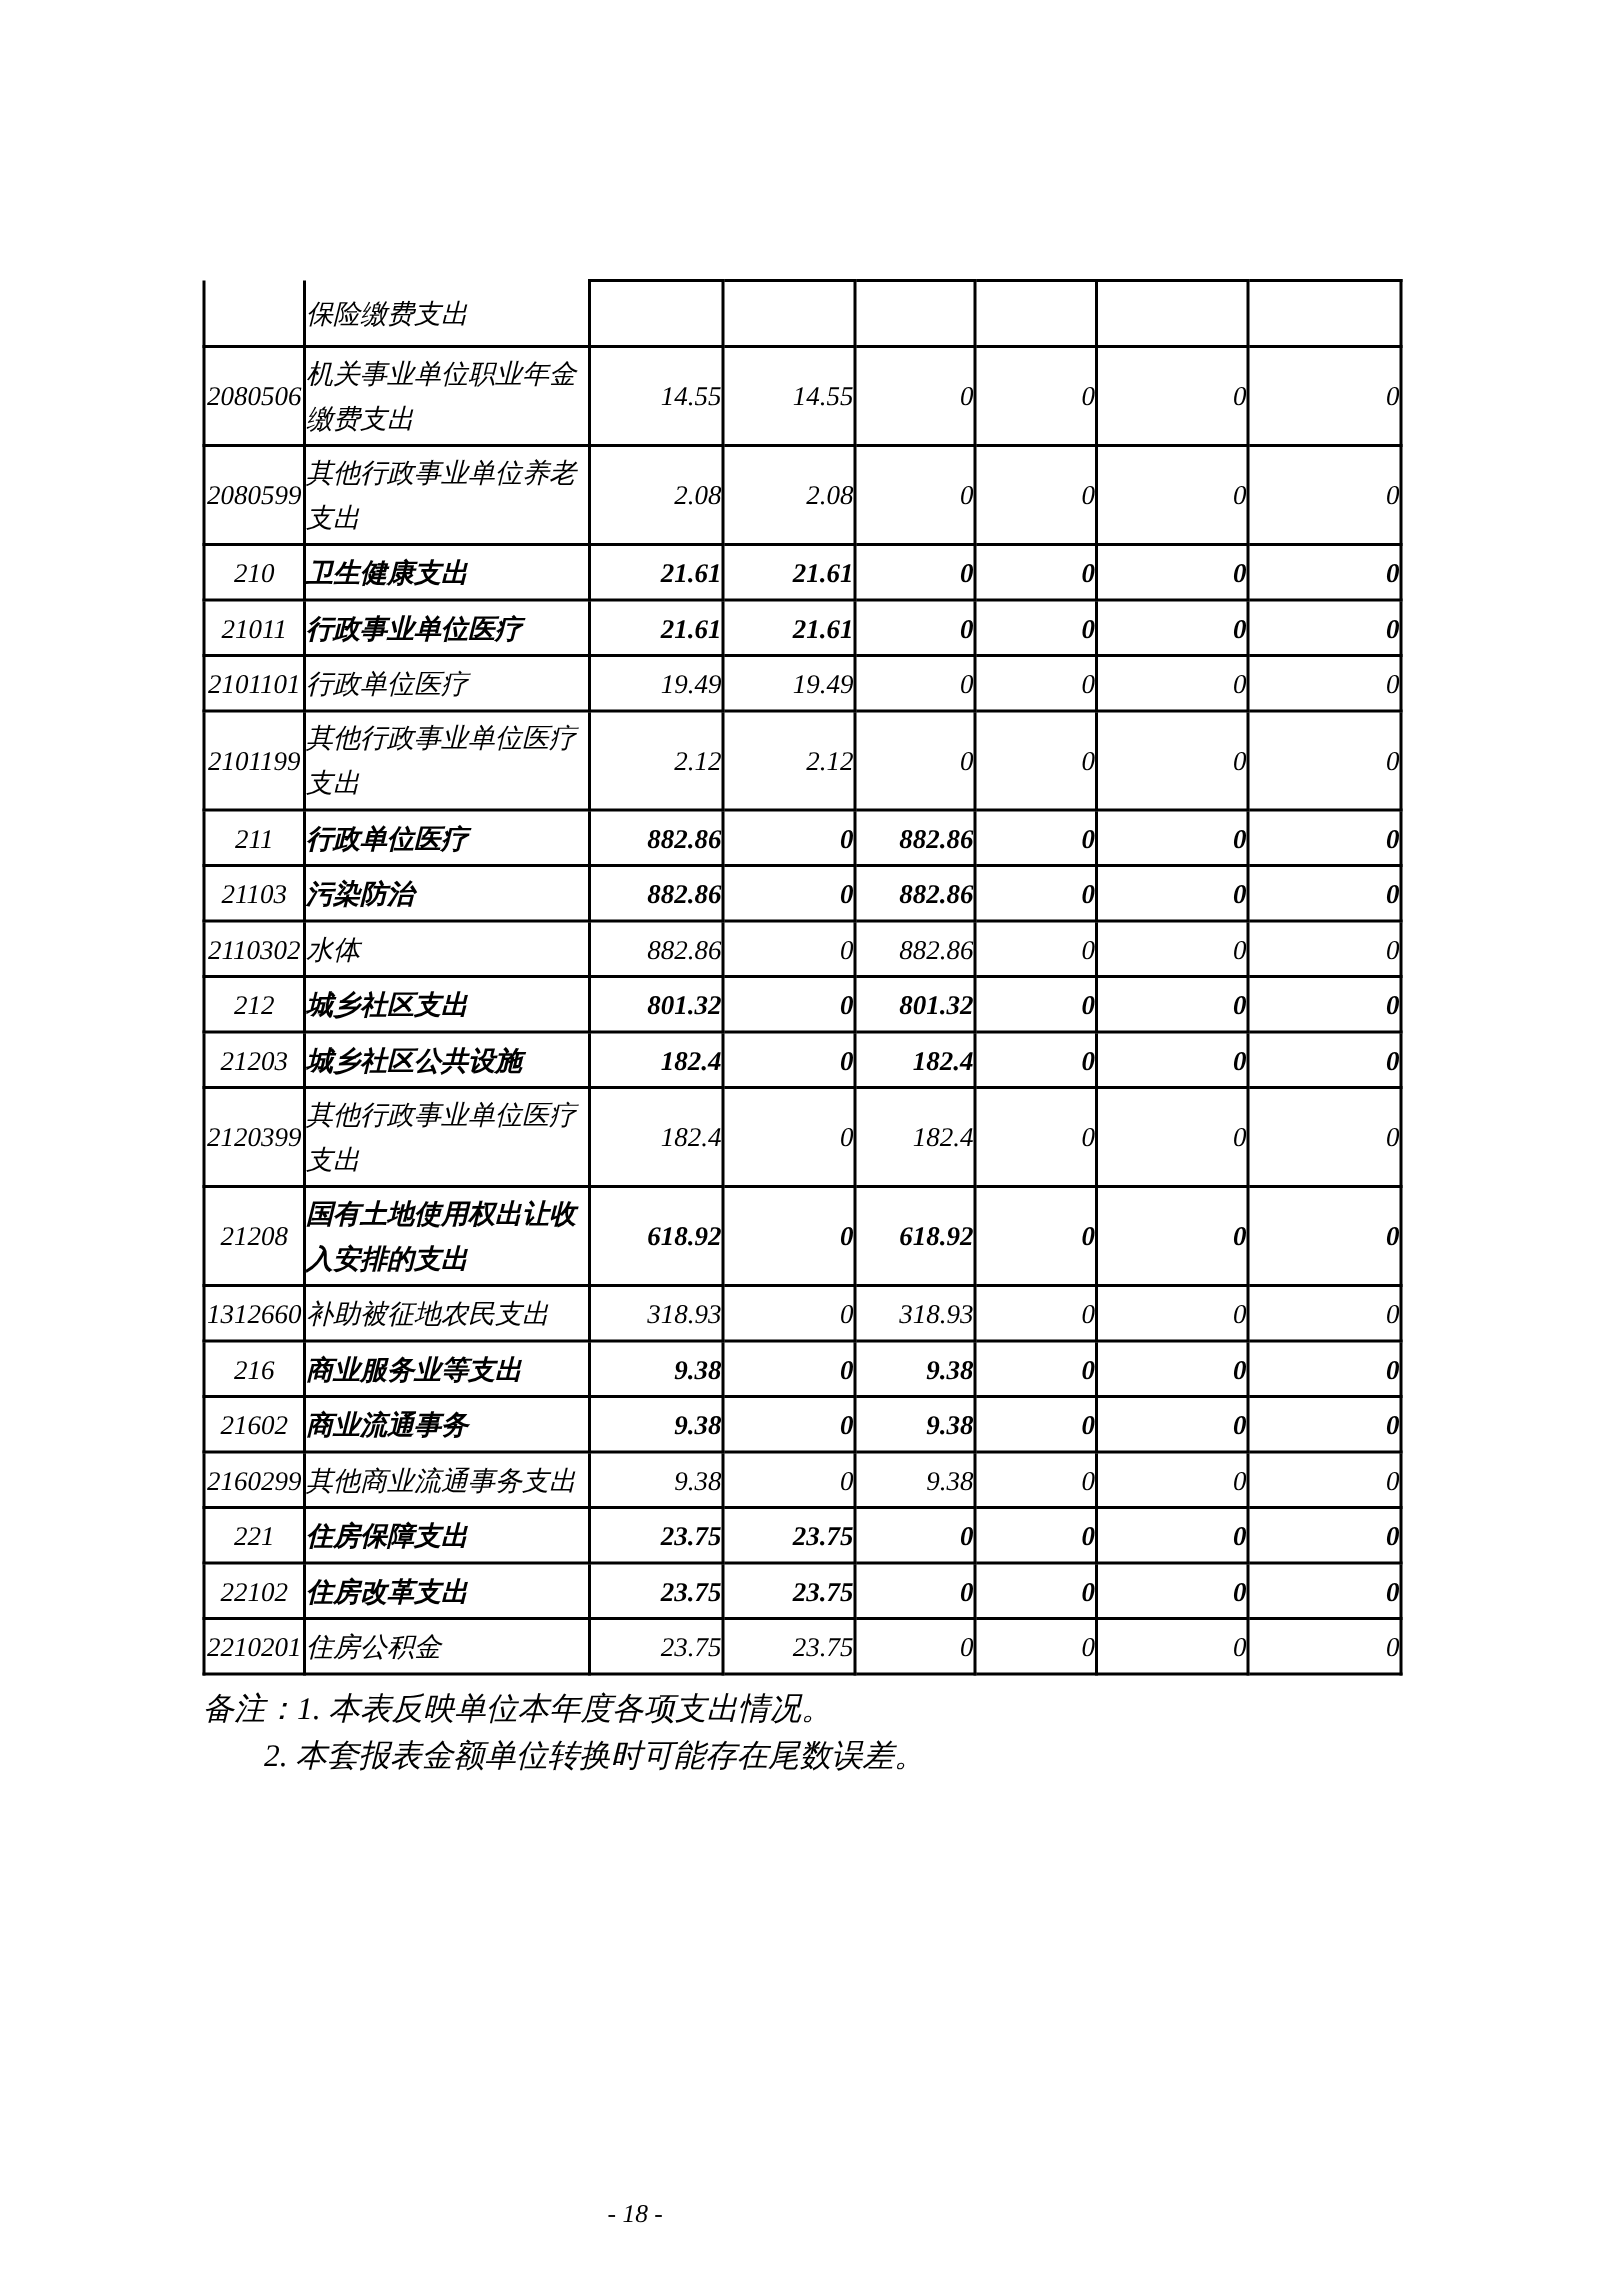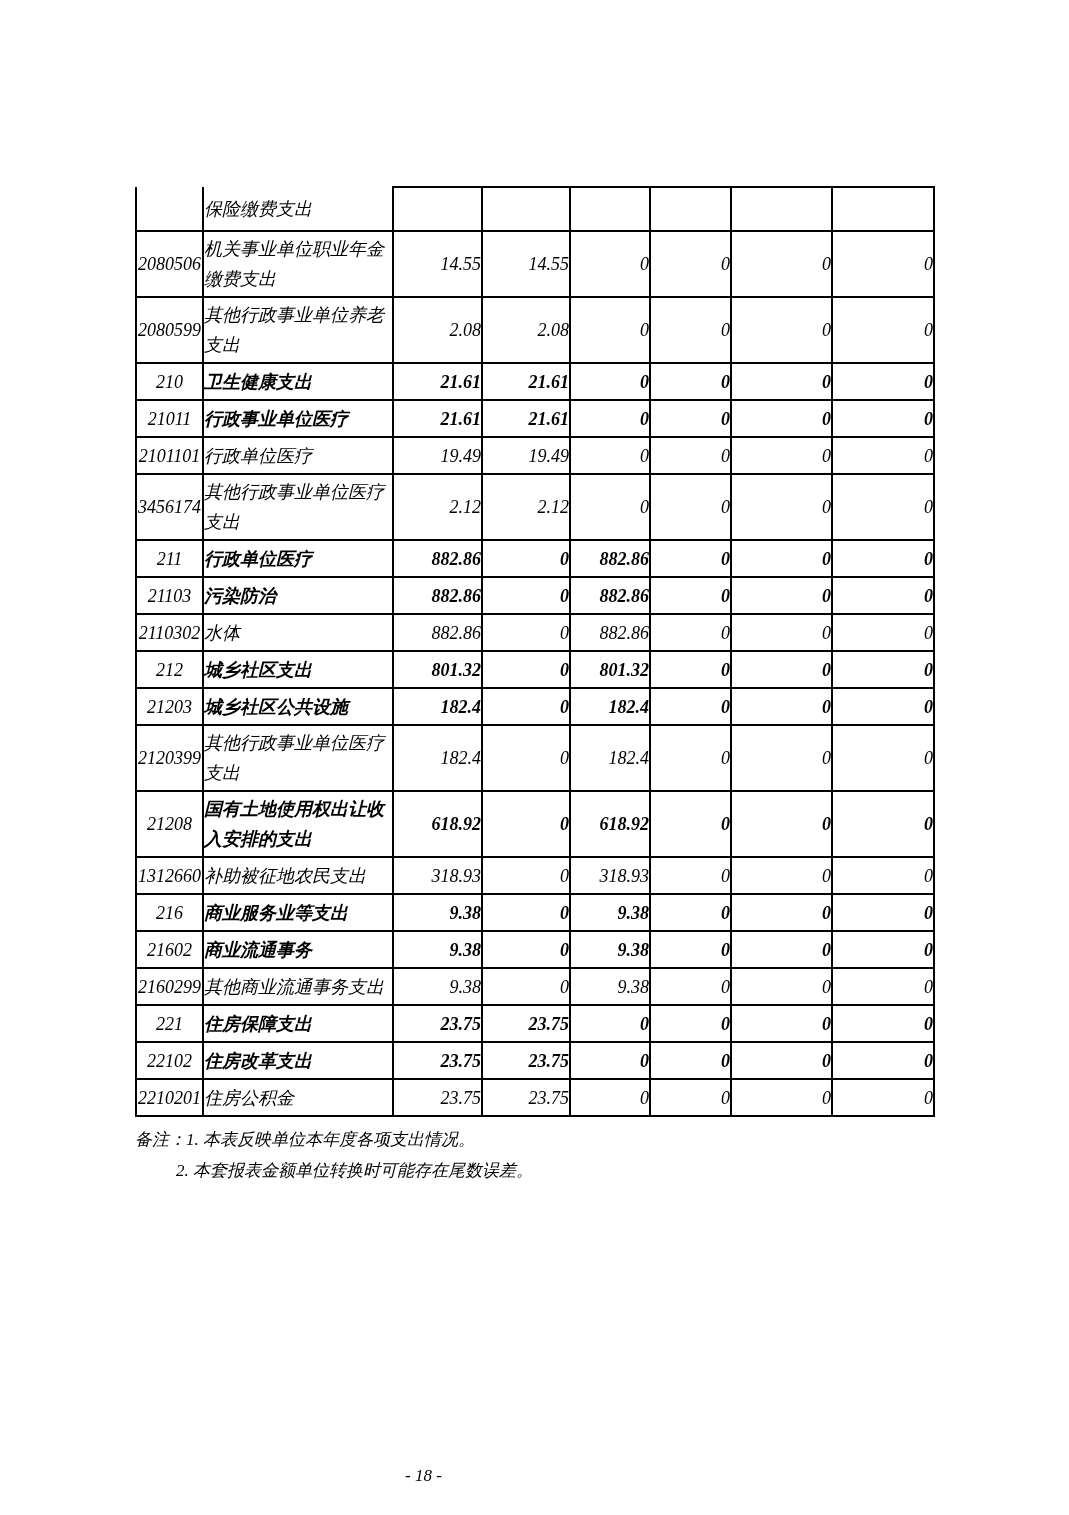--- a/index.html
+++ b/index.html
@@ -56,21 +56,21 @@
   tr.row { height: 37px; }
   tr.partial-row { height: 44px; }
   tr.partial-row td.code,
   tr.partial-row td.name { border-top: none; }
   tr.bold-row td.name,
   tr.bold-row td.num { font-weight: bold; }
   .notes {
     position: absolute;
     left: 135px;
     top: 1124px;
-    font-size: 17px;
+    font-size: 21px;
     line-height: 31px;
   }
   .note-line { white-space: pre-wrap; }
   .note-line.indented { margin-left: 41px; }
   .page-number {
     position: absolute;
     left: 0;
     top: 1466px;
     width: 847px;
     text-align: center;
@@ -148,21 +148,21 @@
           <td class="code">2101101</td>
           <td class="name">行政单位医疗</td>
           <td class="num">19.49</td>
           <td class="num">19.49</td>
           <td class="num">0</td>
           <td class="num">0</td>
           <td class="num">0</td>
           <td class="num">0</td>
         </tr>
         <tr class="row">
-          <td class="code">3456174</td>
+          <td class="code">2101199</td>
           <td class="name">其他行政事业单位医疗支出</td>
           <td class="num">2.12</td>
           <td class="num">2.12</td>
           <td class="num">0</td>
           <td class="num">0</td>
           <td class="num">0</td>
           <td class="num">0</td>
         </tr>
         <tr class="row bold-row">
           <td class="code">211</td>

